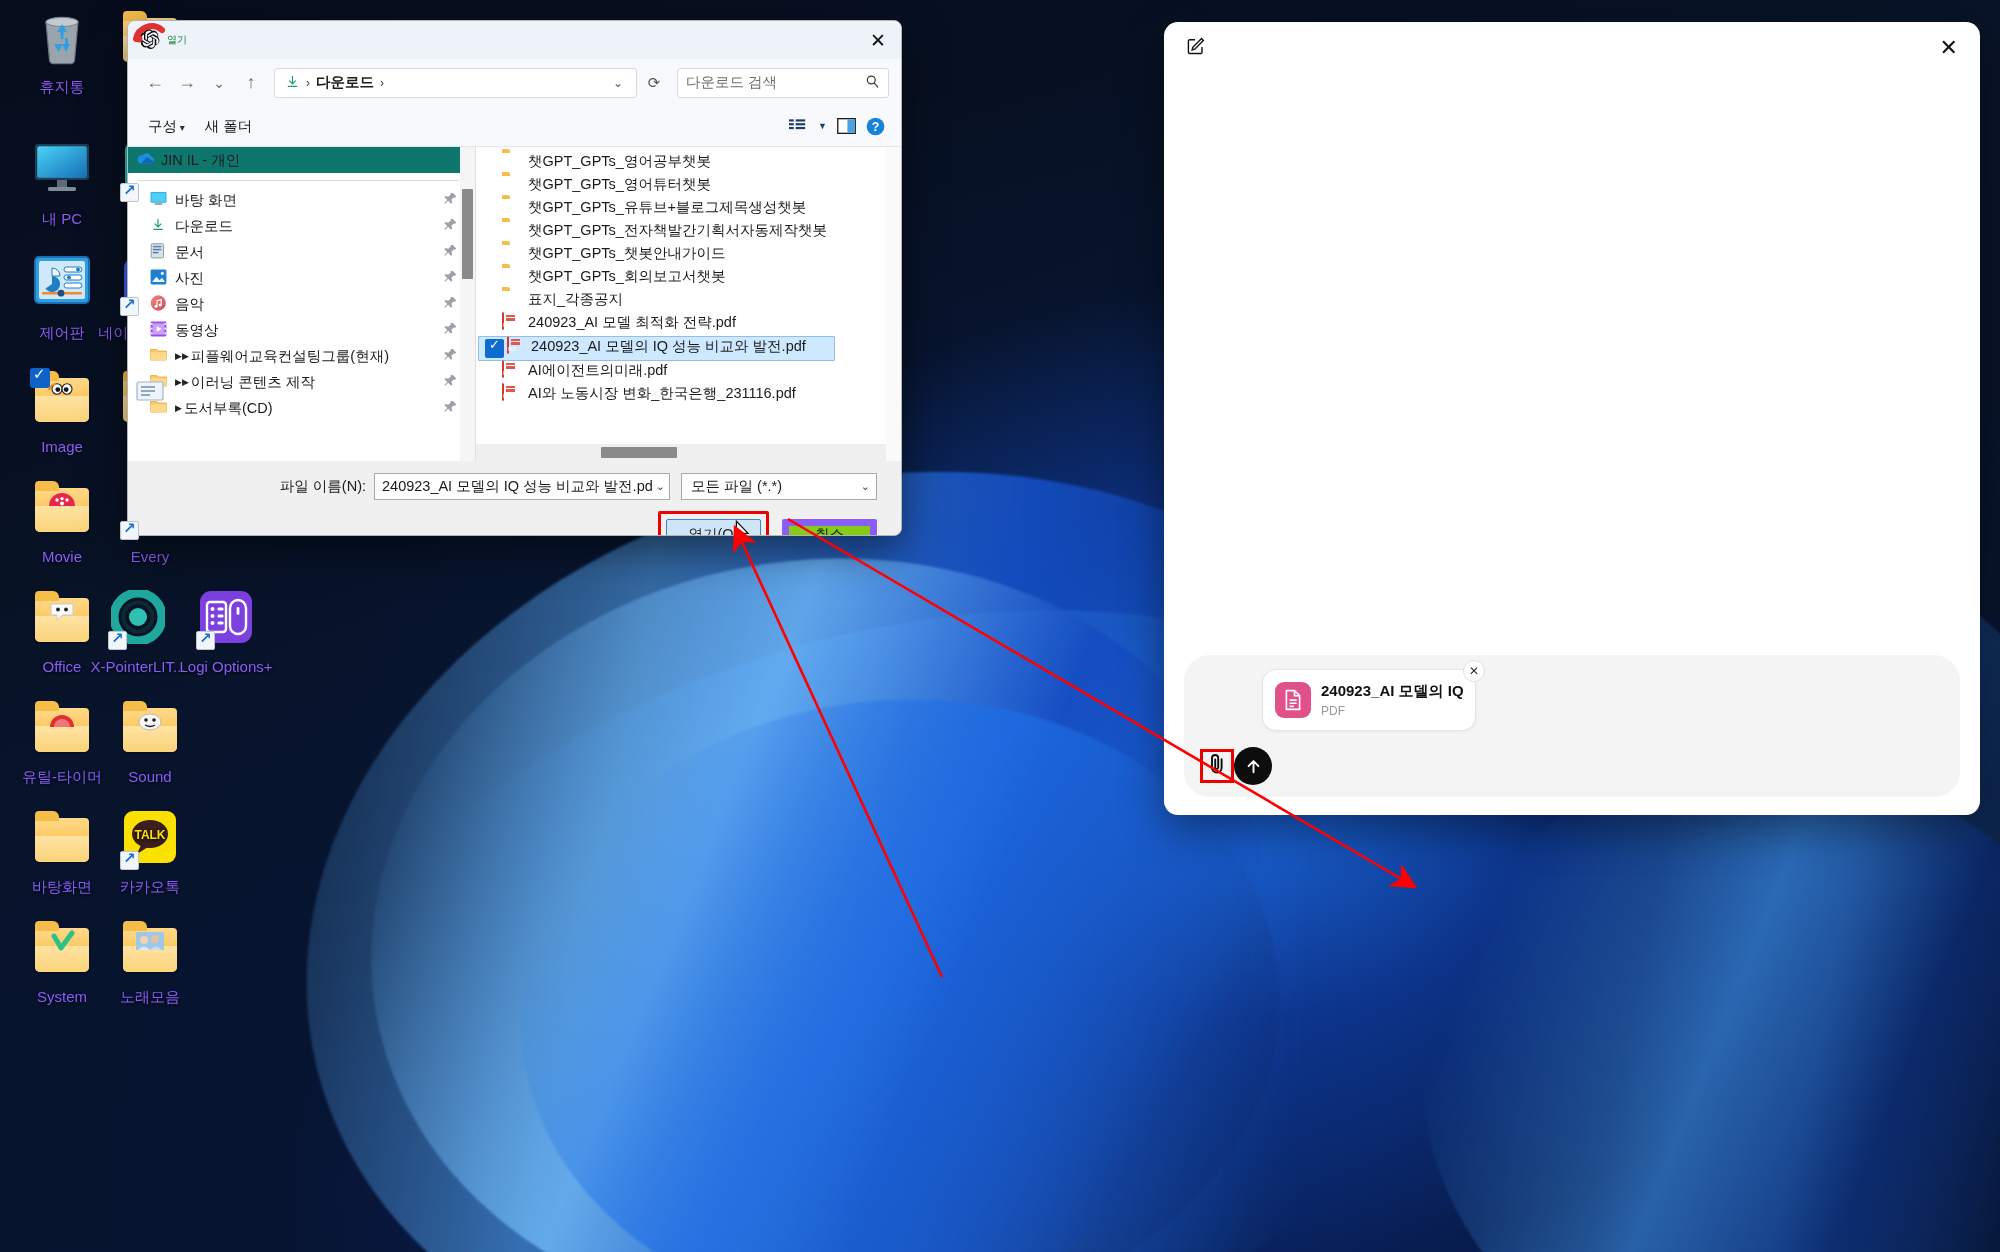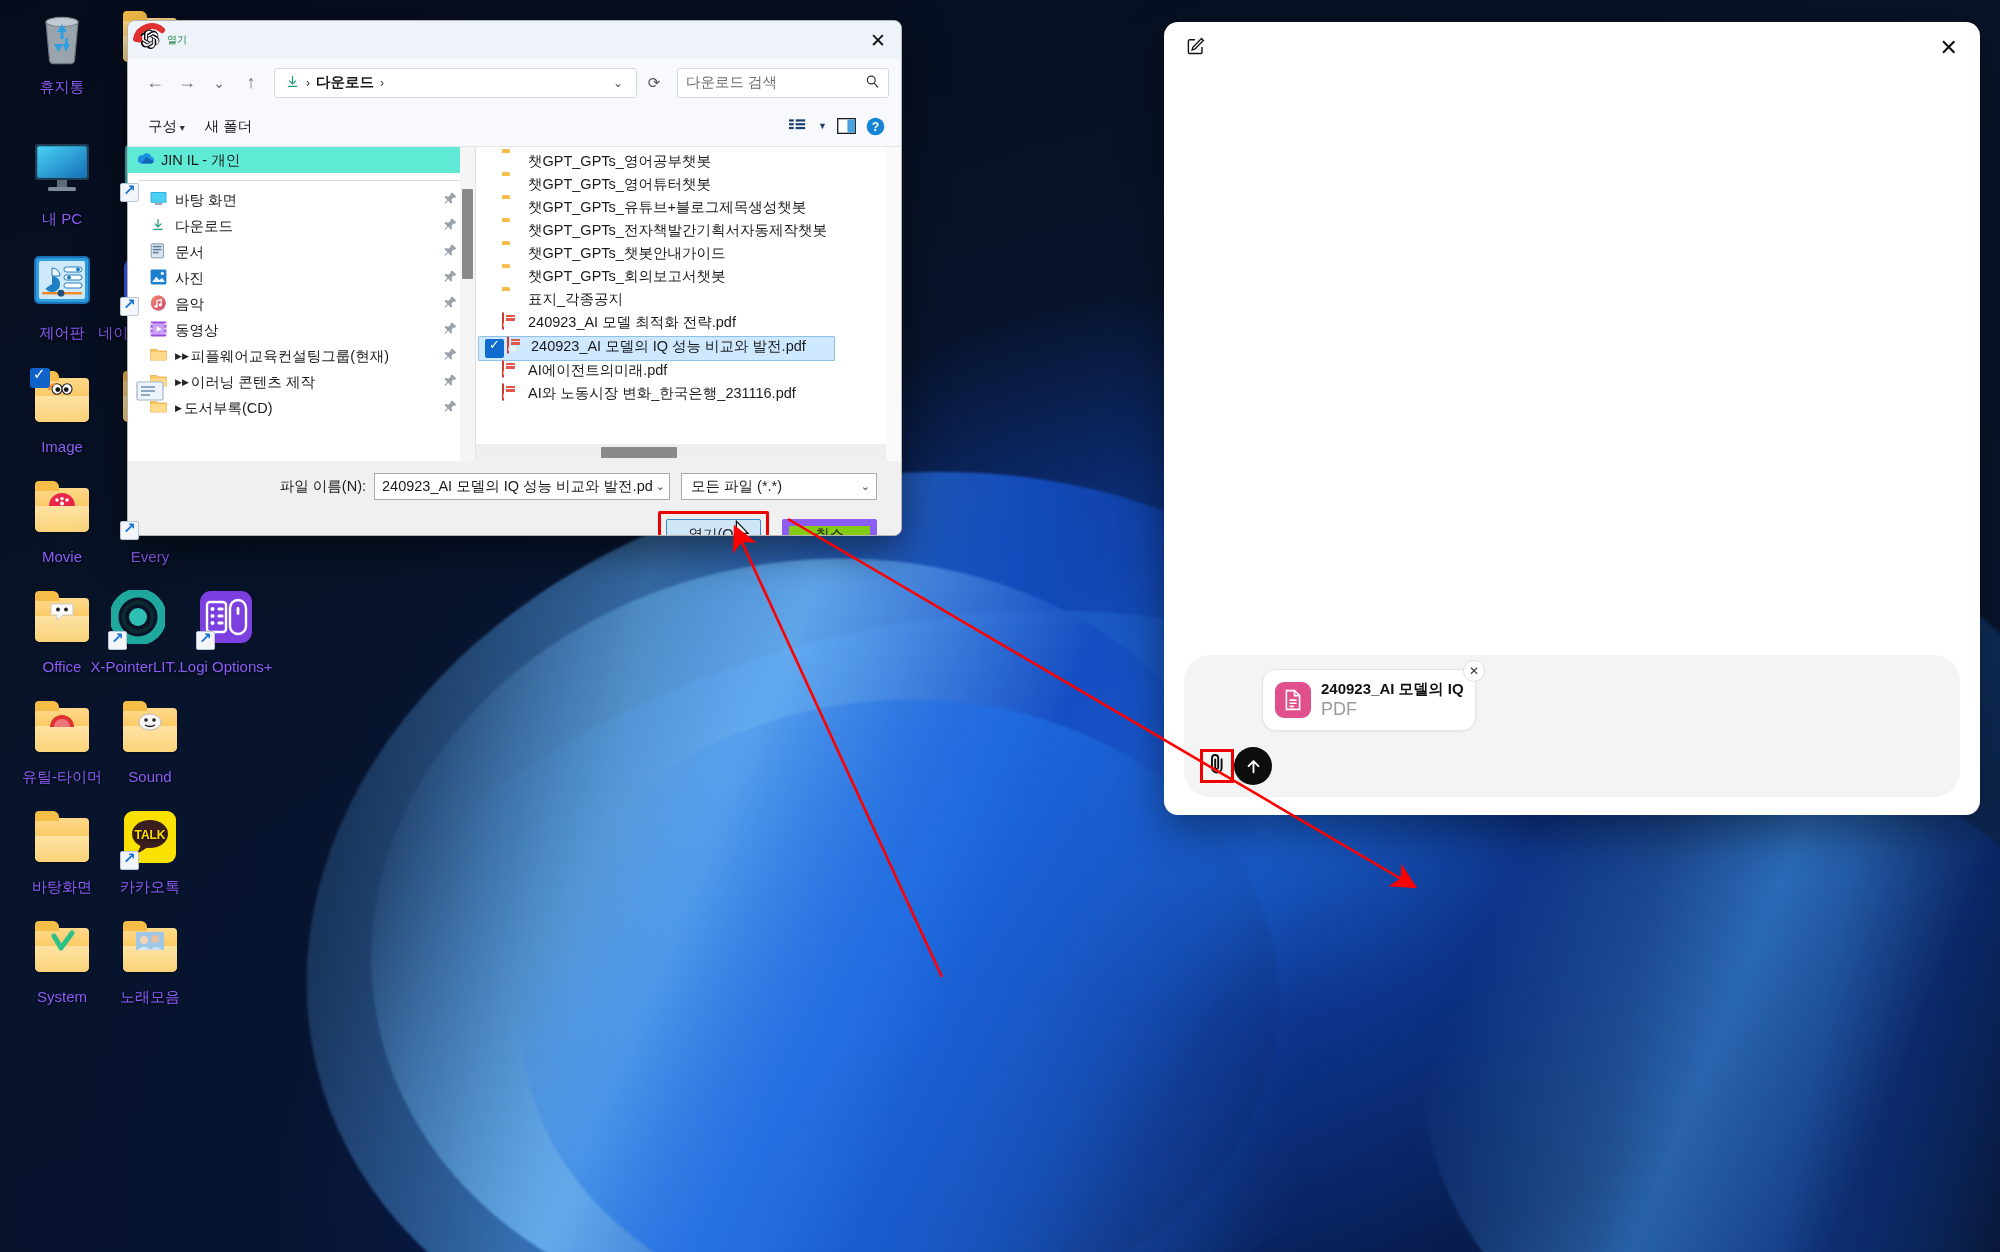--- a/index.html
+++ b/index.html
@@ -222,21 +222,21 @@
   }
   .nav-row {
     height: 26px;
     display: flex; align-items: center;
     padding-left: 22px;
     font-size: 14.5px;
     position: relative;
     cursor: default;
     white-space: nowrap;
   }
-  .nav-row.selected { background: #5eead4; padding-left: 8px; }
+  .nav-row.selected { background: #0f766e; padding-left: 8px; }
   .nav-row .nicon { width: 20px; height: 18px; margin-right: 5px; position: relative; flex: none; }
   .nav-row .chev { font-size: 9px; color: #222; margin-right: 2px; }
   .nav-row .pin {
     position: absolute; right: 18px;
     color: #9aa1a8; font-size: 13px;
   }
   .nav-sep { height: 1px; background: #dcdcdc; margin: 7px 16px 6px 10px; }
   #nav-scroll-track {
     position: absolute; right: 0; top: 0;
     width: 15px; height: 100%;
@@ -435,21 +435,21 @@
     background: #e0518b;
     border-radius: 9px;
     display: flex; align-items: center; justify-content: center;
     flex: none;
   }
   #attach-card .meta { margin-left: 10px; overflow: hidden; }
   #attach-card .fname {
     font-size: 15px; font-weight: 700; color: #111;
     white-space: nowrap; overflow: hidden;
   }
-  #attach-card .ftype { font-size: 18px; color: #9a9a9a; margin-top: 2px; }
+  #attach-card .ftype { font-size: 12px; color: #9a9a9a; margin-top: 2px; }
   #attach-remove {
     position: absolute; right: -10px; top: -10px;
     width: 22px; height: 22px;
     background: #fff;
     border: 1px solid #e0e0e0;
     border-radius: 50%;
     display: flex; align-items: center; justify-content: center;
     font-size: 12px; color: #333;
     cursor: default;
   }

